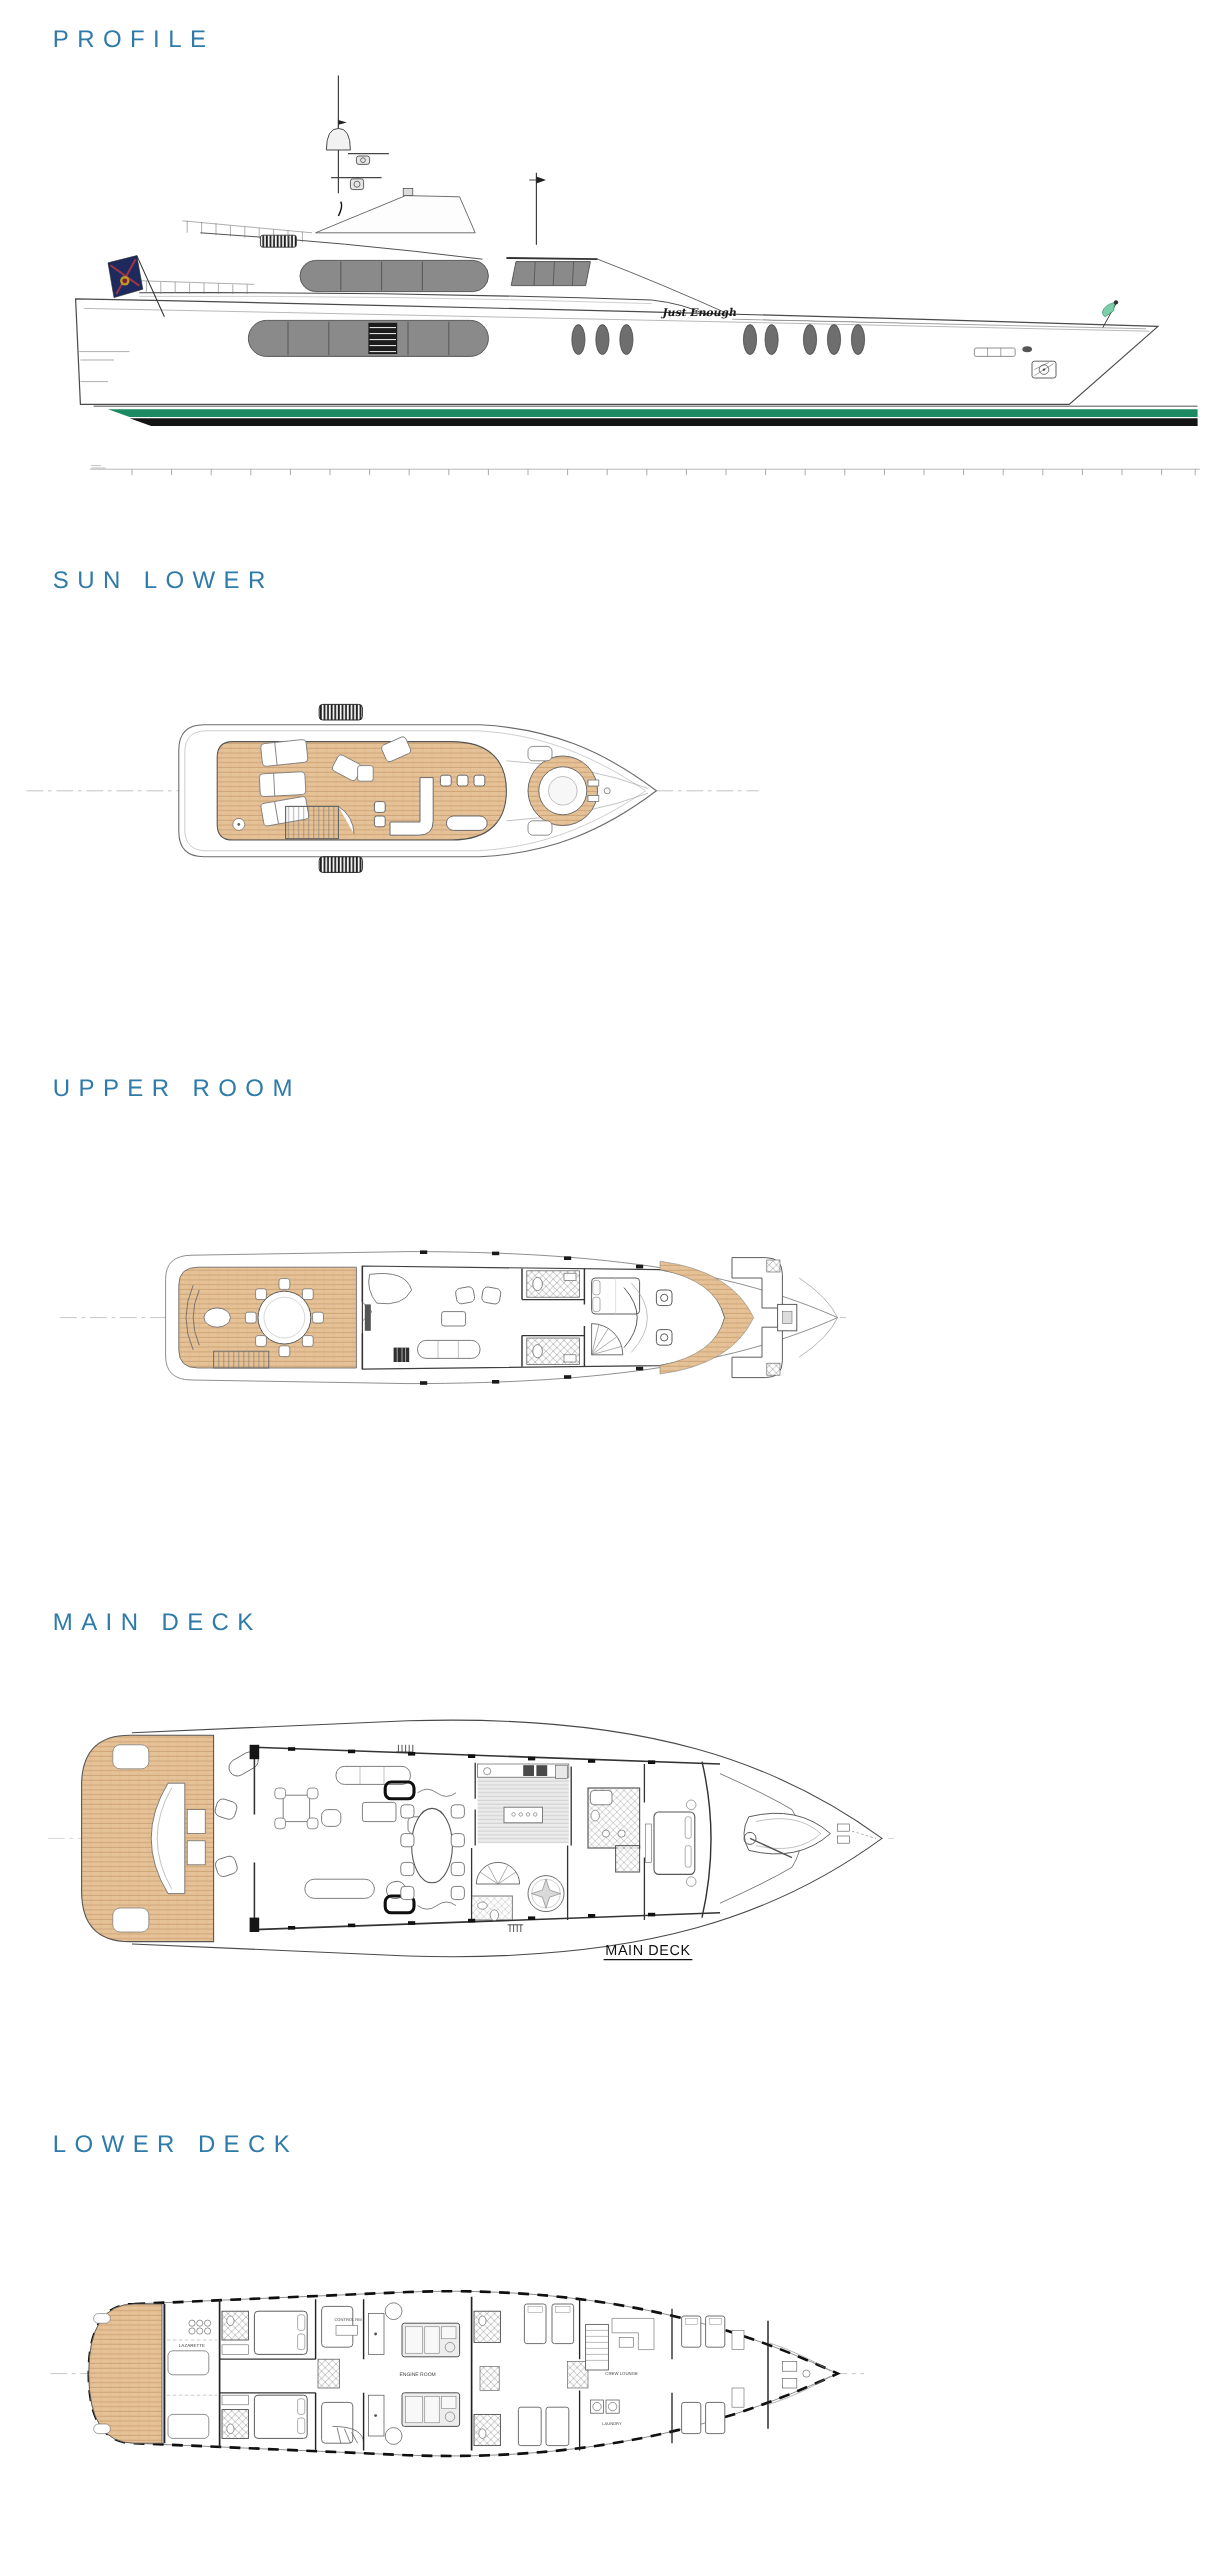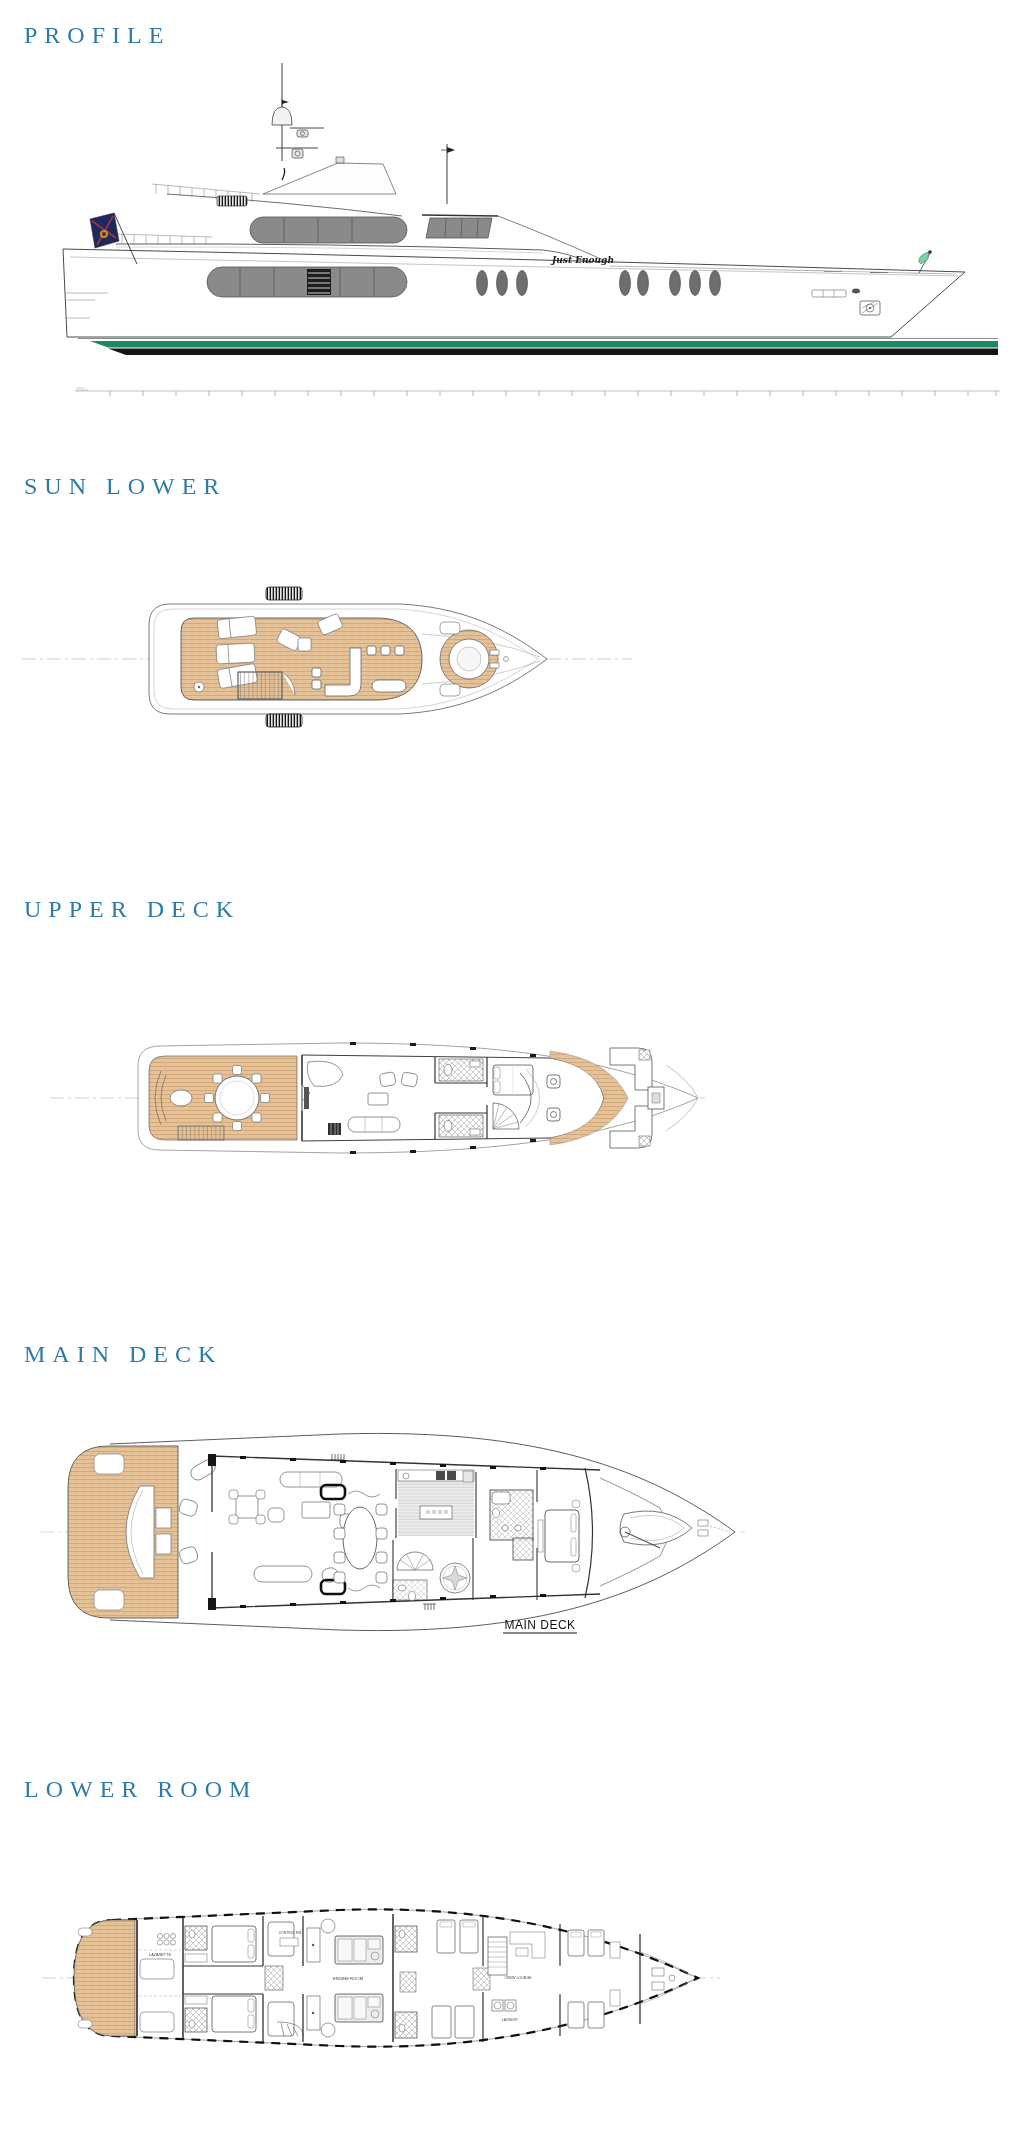--- a/index.html
+++ b/index.html
@@ -1,22 +1,22 @@
 <!DOCTYPE html>
 <html><head>
 <meta charset="utf-8">
 <style>
   html,body{margin:0;padding:0;}
   body{
     width:1024px;height:2142px;position:relative;background:#ffffff;
     font-family:"Liberation Sans",sans-serif;overflow:hidden;
   }
   .deck-heading{
-    position:absolute;left:24px;font-size:24px;letter-spacing:7px;
-    color:#2e7ba9;font-weight:400;white-space:pre;font-family:Liberation Serif, serif;
+    position:absolute;left:44px;font-size:20px;letter-spacing:7px;
+    color:#2e7ba9;font-weight:400;white-space:pre;
   }
   .drawing{position:absolute;}
   svg text{font-family:"Liberation Sans",sans-serif;}
   .yacht-name{font-family:"DejaVu Serif",serif;font-style:italic;font-weight:bold;}
   .plan-caption{font-size:12px;letter-spacing:.5px;fill:#111;}
   .room-label{fill:#444;}
 </style>
 </head>
 <body>
 
@@ -217,21 +217,21 @@
     <rect x="470" y="78" width="9" height="5"></rect>
       <rect x="470" y="91" width="9" height="5"></rect>
     <circle cx="486" cy="87" r="2.5" fill="none"></circle>
   </g>
   <g>
     <circle cx="179" cy="115" r="5" fill="#fff" stroke="#666" stroke-width="0.6"></circle>
     <circle cx="179" cy="115" r="1.2" fill="#666"></circle>
   </g>
 </svg>
 
-<div class="deck-heading" style="top:896px">UPPER DECK</div>
+<div class="deck-heading" style="top:896px">UPPER ROOM</div>
 
 <svg class="drawing" style="left:50px;top:1015px" width="660" height="170" viewBox="0 0 660 170">
   <path d="M0,83 L655,83" stroke="#bbb" stroke-width="0.7" stroke-dasharray="14 4 3 4"></path>
   <path d="M110,31 Q88,31 88,51 L88,115 Q88,135 110,135 L290,138 C460,138 565,120 648,83 C565,46 460,28 290,28 Z" fill="#ffffff" stroke="#8a8a8a" stroke-width="0.8"></path>
 
   <g>
     <path d="M115,41 L247,41 L247,125 L115,125 Q99,125 99,110 L99,56 Q99,41 115,41 Z" fill="url(#pWood)" stroke="#666" stroke-width="0.7"></path>
     <circle cx="187" cy="83" r="22" fill="#fff" stroke="#555" stroke-width="0.8"></circle>
     <circle cx="187" cy="83" r="17" fill="none" stroke="#bbb" stroke-width="0.5"></circle>
     <g fill="#fff" stroke="#666" stroke-width="0.6">
@@ -460,21 +460,21 @@
     <path d="M585,124 L620,140" stroke="#555" stroke-width="1.2"></path>
     <rect x="658" y="112" width="10" height="6" fill="#fff" stroke="#555" stroke-width="0.5"></rect>
     <rect x="658" y="122" width="10" height="6" fill="#fff" stroke="#555" stroke-width="0.5"></rect>
     <path d="M670,118 L690,124" stroke="#777" stroke-width="0.5" stroke-dasharray="2 2"></path>
   </g>
 
   <text x="500" y="221" text-anchor="middle" class="plan-caption">MAIN DECK</text>
   <path d="M463,225 L537,225" stroke="#111" stroke-width="1"></path>
 </svg>
 
-<div class="deck-heading" style="top:1776px">LOWER ROOM</div>
+<div class="deck-heading" style="top:1776px">LOWER DECK</div>
 
 <svg class="drawing" style="left:40px;top:1862px" width="690" height="195" viewBox="0 0 690 195">
   <path d="M2,116 L680,116" stroke="#bbb" stroke-width="0.7" stroke-dasharray="14 4 3 4"></path>
   <g>
     <path d="M72,58 L300,48 C470,42 580,80 658,116 C580,152 470,190 300,184 L72,174 Q34,174 34,116 Q34,58 72,58 Z" fill="#ffffff" stroke="#777" stroke-width="0.7"></path>
     <path d="M72,58 L300,48 C470,42 580,80 658,116 C580,152 470,190 300,184 L72,174 Q34,174 34,116 Q34,58 72,58 Z" fill="none" stroke="#101010" stroke-width="2.2" stroke-dasharray="9 7"></path>
   </g>
 
   <g>
     <path d="M95,58 L72,58 Q34,58 34,116 Q34,174 72,174 L95,174 Z" fill="url(#pWood)" stroke="#555" stroke-width="0.7"></path>

